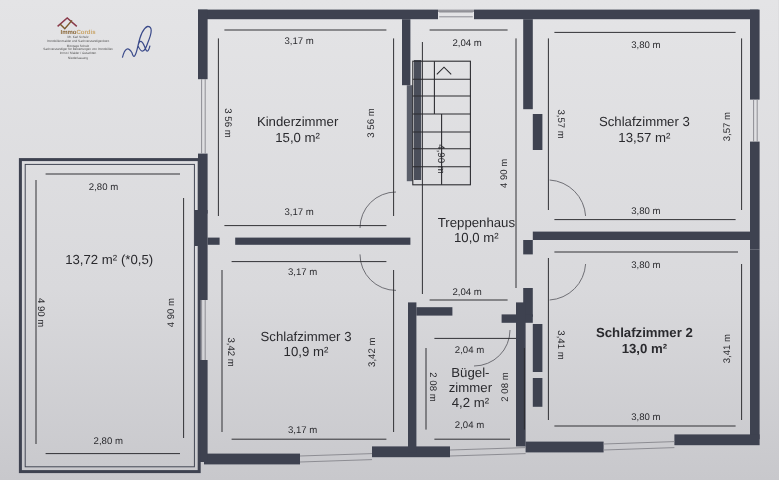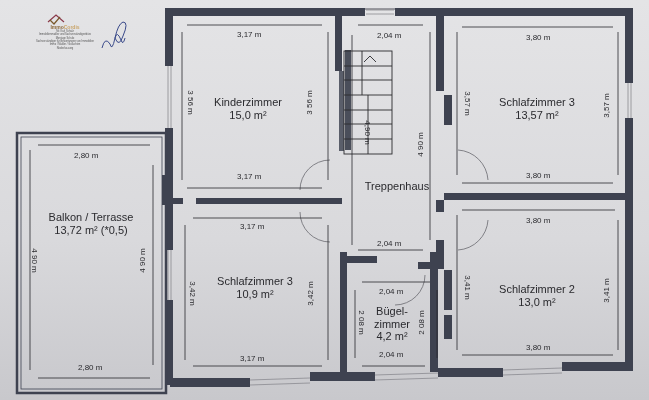--- a/index.html
+++ b/index.html
@@ -172,37 +172,37 @@
     <div>Kinderzimmer</div>
     <div>15,0 m²</div>
   </div>
   <div class="dim" style="left:237px;top:30px;">3,17 m</div>
   <div class="dim" style="left:237px;top:172px;">3,17 m</div>
   <div class="dim vert" style="left:178px;top:98px;">3 56 m</div>
   <div class="dim vert-l" style="left:297px;top:98px;">3 56 m</div>
 
   <div class="lbl room-name" style="left:352px;top:180px;width:90px;">
     <div>Treppenhaus</div>
+    <div>10,0 m²</div>
   </div>
   <div class="dim" style="left:377px;top:31px;">2,04 m</div>
   <div class="dim" style="left:377px;top:239px;">2,04 m</div>
   <div class="dim vert-l" style="left:408px;top:140px;">4 90 m</div>
   <div class="dim vert" style="left:355px;top:128px;">4,90 m</div>
 
   <div class="lbl room-name" style="left:492px;top:96px;width:90px;">
     <div>Schlafzimmer 3</div>
     <div>13,57 m²</div>
   </div>
   <div class="dim" style="left:526px;top:33px;">3,80 m</div>
   <div class="dim" style="left:526px;top:171px;">3,80 m</div>
   <div class="dim vert" style="left:455px;top:99px;">3,57 m</div>
   <div class="dim vert-l" style="left:594px;top:101px;">3,57 m</div>
 
   <div class="lbl room-name" style="left:36px;top:211px;width:110px;">
-    <div>Balkon / Terrasse</div>
     <div>13,72 m² (*0,5)</div>
   </div>
   <div class="dim" style="left:74px;top:151px;">2,80 m</div>
   <div class="dim" style="left:78px;top:363px;">2,80 m</div>
   <div class="dim vert" style="left:22px;top:256px;">4 90 m</div>
   <div class="dim vert-l" style="left:130px;top:256px;">4 90 m</div>
 
   <div class="lbl room-name" style="left:200px;top:275px;width:110px;">
     <div>Schlafzimmer 3</div>
     <div>10,9 m²</div>
@@ -215,21 +215,21 @@
   <div class="lbl room-name" style="left:362px;top:305px;width:60px;text-align:center;">
     <div>Bügel-</div>
     <div>zimmer</div>
     <div>4,2 m²</div>
   </div>
   <div class="dim" style="left:379px;top:287px;">2,04 m</div>
   <div class="dim" style="left:379px;top:350px;">2,04 m</div>
   <div class="dim vert" style="left:349px;top:318px;">2 08 m</div>
   <div class="dim vert-l" style="left:409px;top:318px;">2 08 m</div>
 
-  <div class="lbl room-name" style="left:490px;top:283px;width:94px;">
+  <div class="lbl room-name" style="left:490px;top:272px;width:94px;font-weight:bold;">
     <div>Schlafzimmer 2</div>
     <div>13,0 m²</div>
   </div>
   <div class="dim" style="left:526px;top:216px;">3,80 m</div>
   <div class="dim" style="left:526px;top:343px;">3,80 m</div>
   <div class="dim vert" style="left:455px;top:283px;">3,41 m</div>
   <div class="dim vert-l" style="left:594px;top:286px;">3,41 m</div>
 
 </div>
 

